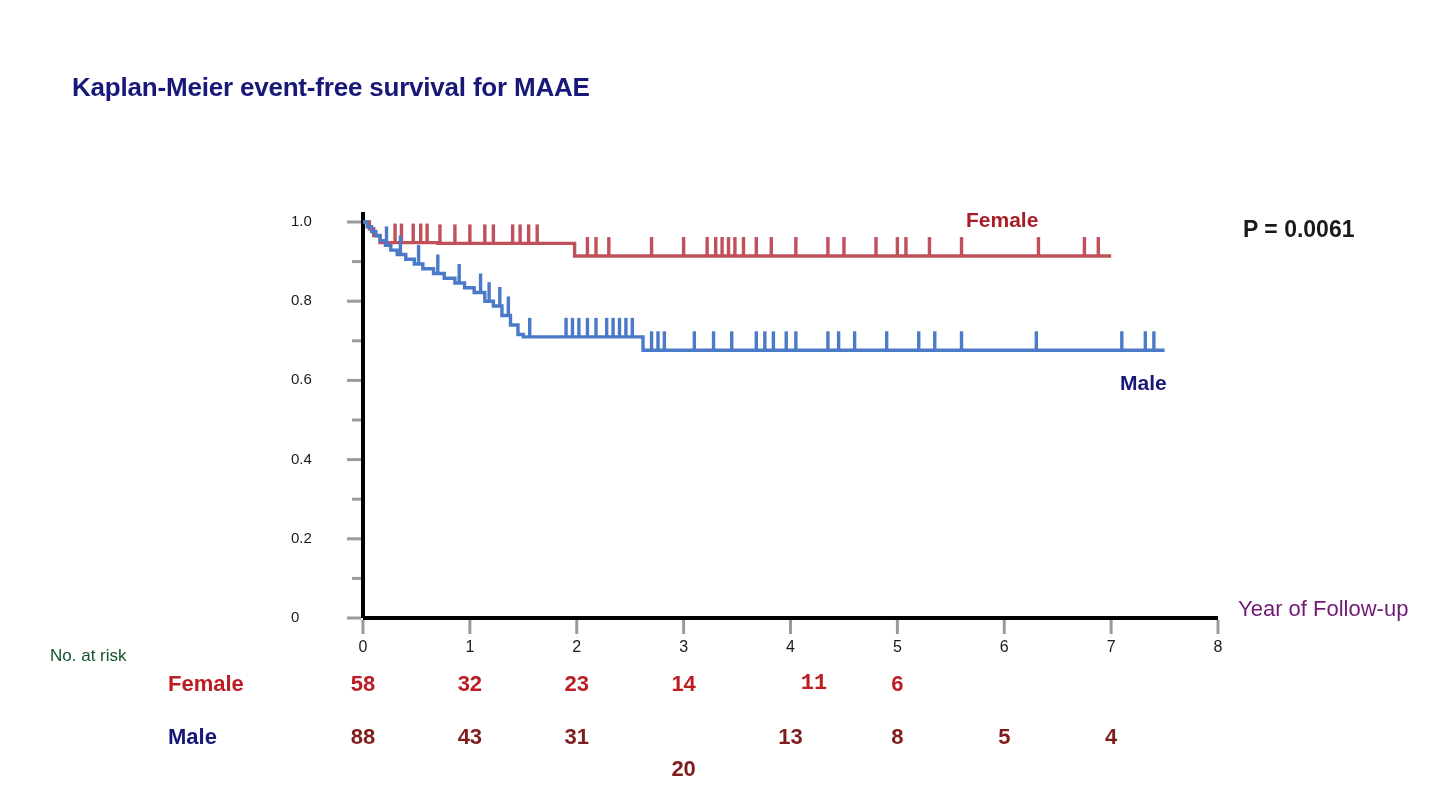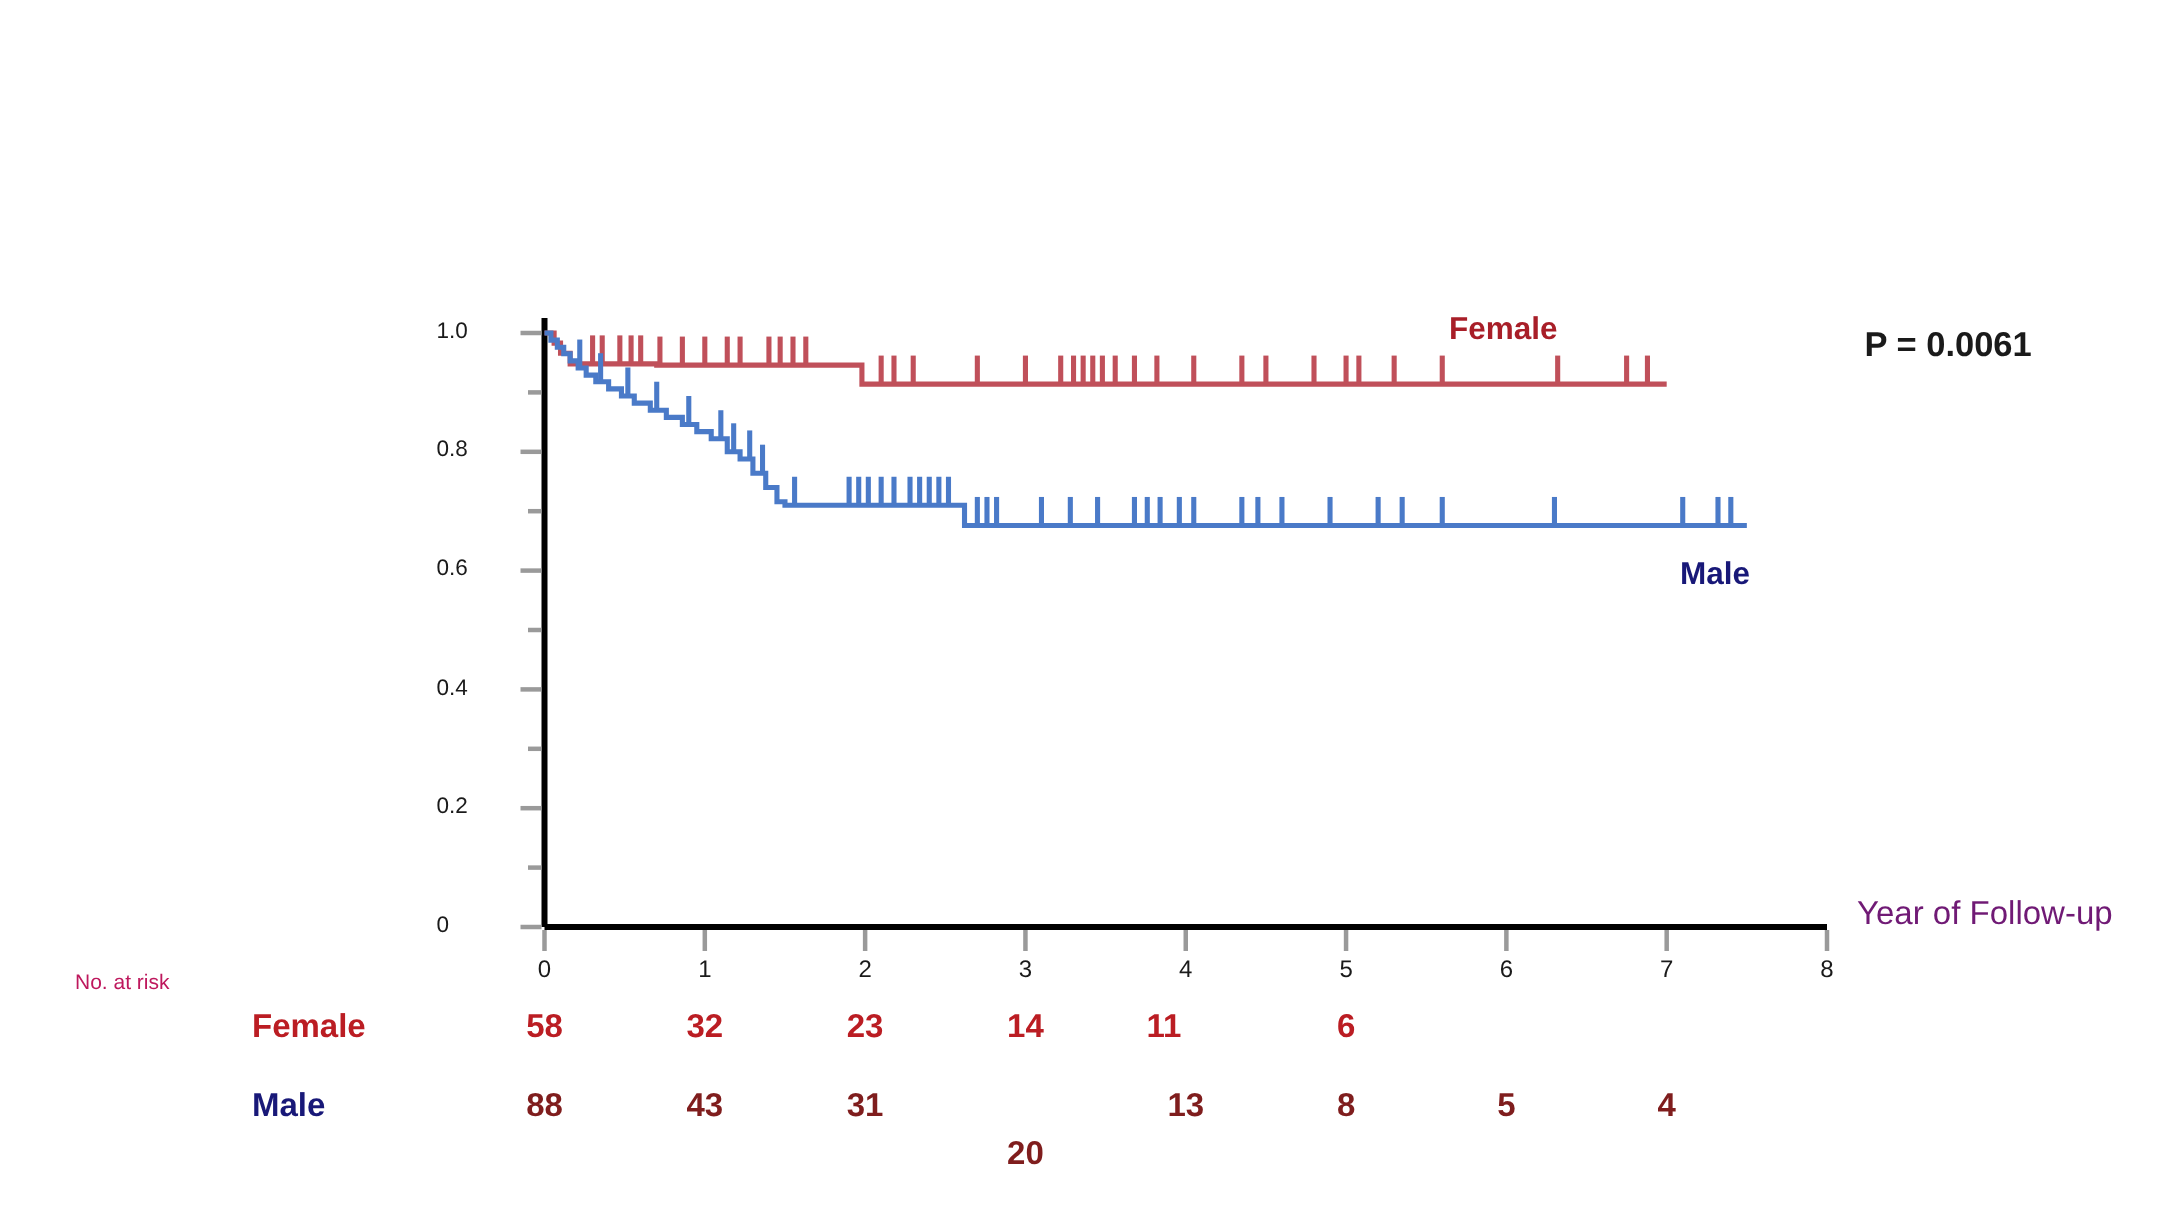--- a/index.html
+++ b/index.html
@@ -55,22 +55,22 @@
     position:absolute;
     font-size:16px;
     color:#1a1a1a;
     text-align:center;
     width:34px;
     white-space:nowrap;
   }
   .risk-title{
     position:absolute;
     left:50px; top:646px;
-    font-size:14px;
-    color:#be185d;
+    font-size:17px;
+    color:#14532d;
     white-space:nowrap;
   }
   .risk-row-label{
     position:absolute;
     font-size:22px;
     font-weight:bold;
     white-space:nowrap;
     text-align:left;
   }
   .risk-female-label{ left:168px; top:671px; color:#bb1d23; }
@@ -85,20 +85,21 @@
   }
   .risk-value.female{ color:#bb1d23; }
   .risk-value.male{ color:#7f1d1d; }
   svg{position:absolute;left:0;top:0;}
 </style>
 </head>
 <body>
 
 <div id="chart-root">
 
+  <div class="page-title">Kaplan-Meier event-free survival for MAAE</div>
 
   <div class="pvalue">P = 0.0061</div>
 
   <div class="series-label label-female">Female</div>
   <div class="series-label label-male">Male</div>
 
   <div class="axis-title">Year of Follow-up</div>
 
   <div class="risk-title">No. at risk</div>
   <div class="risk-row-label risk-female-label">Female</div>
@@ -226,21 +227,21 @@
       <div class="xtick-label" style="left: 880.375px; top: 638px;">5</div>
       <div class="xtick-label" style="left: 987.25px; top: 638px;">6</div>
       <div class="xtick-label" style="left: 1094.12px; top: 638px;">7</div>
       <div class="xtick-label" style="left: 1201px; top: 638px;">8</div>
     </div>
   <div id="risk-layer">
       <div class="risk-value female" style="left: 341px; top: 671px;">58</div>
       <div class="risk-value female" style="left: 447.875px; top: 671px;">32</div>
       <div class="risk-value female" style="left: 554.75px; top: 671px;">23</div>
       <div class="risk-value female" style="left: 661.625px; top: 671px;">14</div>
-      <div class="risk-value female" style="left: 754px; top: 671px;">11</div>
+      <div class="risk-value female" style="left: 792px; top: 671px; font-family: Liberation Mono, monospace;">11</div>
       <div class="risk-value female" style="left: 875.375px; top: 671px;">6</div>
       <div class="risk-value male" style="left: 341px; top: 724px;">88</div>
       <div class="risk-value male" style="left: 447.875px; top: 724px;">43</div>
       <div class="risk-value male" style="left: 554.75px; top: 724px;">31</div>
       <div class="risk-value male" style="left: 661.625px; top: 756px; text-align: center;">20</div>
       <div class="risk-value male" style="left: 768.5px; top: 724px;">13</div>
       <div class="risk-value male" style="left: 875.375px; top: 724px;">8</div>
       <div class="risk-value male" style="left: 982.25px; top: 724px;">5</div>
       <div class="risk-value male" style="left: 1089.12px; top: 724px;">4</div>
     </div>

